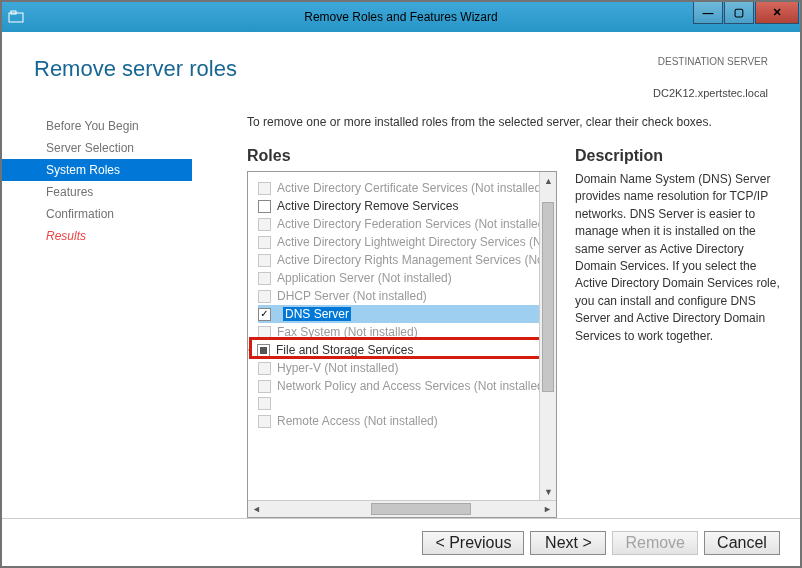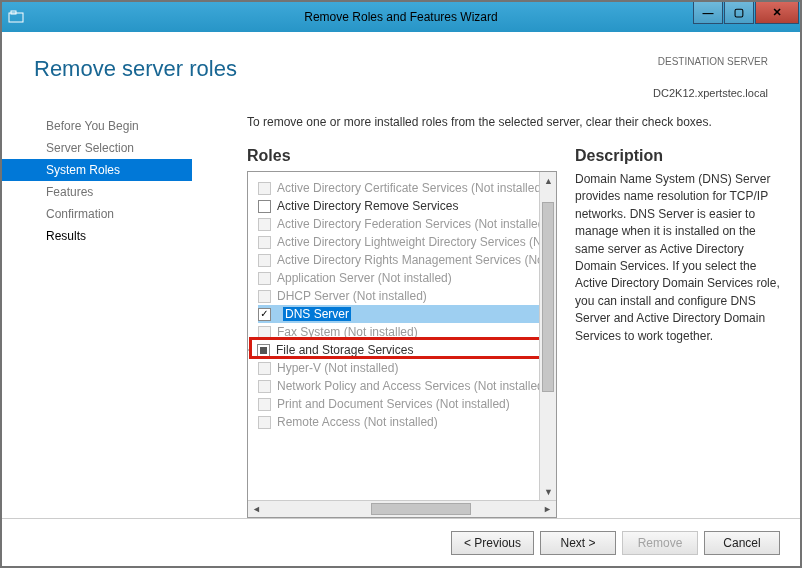--- a/index.html
+++ b/index.html
@@ -13,21 +13,21 @@
     .tbtn { width:30px; height:22px; border:1px solid #2b4e6f; border-top:none; background:linear-gradient(#6fb9db,#4aa0c9); margin-right:1px; display:flex; align-items:center; justify-content:center; font-size:11px; font-weight:bold; color:#000; }
     .tbtn.close { background:linear-gradient(#d6675c,#b24236); width:44px; }
     .header-row { display:flex; justify-content:space-between; align-items:flex-start; padding:24px 32px 8px 32px; }
     .page-title { color:#186693; font-size:22px; font-weight:400; }
     .dest-label { font-size:10px; color:#6a6a6a; text-align:right; }
     .dest-server { font-size:11px; color:#444; text-align:right;margin-top:20px; }
     .body { flex:1; display:flex; padding:0 0 0 0; overflow:hidden; }
     .sidebar { width:190px; padding-top:8px; }
     .sidebar-item { font-size:12px; color:#737373; padding:4px 14px 4px 44px; cursor:default; }
     .sidebar-item.active { background:#0178d7; color:#fff; }
-    .sidebar-item.disabled { color:#000000; }
+    .sidebar-item.disabled { color:#ef4444;font-style:italic; }
     .main { flex:1; display:flex; flex-direction:column; padding:8px 20px 0 8px;margin-left:47px; }
     .instruction { font-size:12px; color:#333; margin-bottom:18px; }
     .columns { display:flex; flex:1; gap:18px; overflow:hidden;}
     .roles-col { width:310px; display:flex; flex-direction:column; overflow:hidden;}
     .col-label { font-size:16px; font-weight:bold; color:#333; margin-bottom:6px; }
     .listbox { border:1px solid #999; flex:1; background:#fff; position:relative; display:flex; flex-direction:column; overflow:hidden; height:310px;}
     .list-inner { flex:1; overflow:hidden; padding:7px 4px 2px 10px; }
     .role-item { display:flex; align-items:center; gap:6px; font-size:12px; color:#333; padding:2px 0; white-space:nowrap; }
     .role-item.dim { color:#9a9a9a; }
     .chk { width:13px; height:13px; border:1px solid #888; background:#fff; flex-shrink:0; display:inline-flex; align-items:center; justify-content:center;}
@@ -39,21 +39,21 @@
     .highlight-box { border:3px solid #d61b0f; position:absolute; left:1px; width:300px; top:165px; height:22px; pointer-events:none;}
     .triangle { display:inline-block; width:0; height:0; border-style:solid; border-width:4px 0 4px 5px; border-color:transparent transparent transparent #555; margin-right:2px; margin-left:-14px; flex-shrink:0;}
     .scrollbar-v { position:absolute; right:0; top:0; bottom:17px; width:17px; background:#efefef; border-left:1px solid #ccc; display:flex; flex-direction:column; justify-content:space-between;}
     .scrollbar-v .thumb { position:absolute; left:2px; right:2px; top:30px; height:190px; background:#c6c6c6; border:1px solid #aaa;}
     .scrollbar-h { height:17px; background:#efefef; border-top:1px solid #ccc; display:flex; justify-content:space-between; align-items:center; }
     .scrollbar-h .thumb { width:100px; height:12px; background:#c6c6c6; border:1px solid #aaa; position:absolute; left:40%; bottom:2px;}
     .arrw { width:17px; height:17px; display:flex; align-items:center; justify-content:center; font-size:9px; color:#555; background:#efefef;}
     .desc-col { flex:1; }
     .desc-text { font-size:12px; color:#333; line-height:1.45; }
     .btnbar { height:48px; border-top:1px solid #ccc; display:flex; align-items:center; justify-content:flex-end; padding-right:20px; gap:6px;}
-    .btn { height:24px; min-width:76px; border:1px solid #8a8a8a; background:linear-gradient(#f7f7f7,#e3e3e3); font-size:12px; color:#222; padding:0 12px; display:flex; align-items:center; justify-content:center;}
+    .btn { height:24px; min-width:76px; border:1px solid #8a8a8a; background:linear-gradient(#f7f7f7,#e3e3e3); font-size:16px; color:#222; padding:0 12px; display:flex; align-items:center; justify-content:center;}
     .btn.disabled { color:#a3a3a3; border-color:#c7c7c7; }
   </style>
 </head>
 <body>
 
 <div class="window">
   <div class="titlebar">
     <div class="titlebar-left">
       <svg class="titlebar-icon" viewBox="0 0 16 16">
           <rect x="1" y="4" width="14" height="9" fill="none" stroke="#fff" stroke-width="1"></rect>
@@ -136,21 +136,20 @@
                 <div class="role-item dim">
                   <span class="chk dim"></span>
                   <span class="lbl">Hyper-V (Not installed)</span>
                 </div>
                 <div class="role-item dim">
                   <span class="chk dim"></span>
                   <span class="lbl">Network Policy and Access Services (Not installed)</span>
                 </div>
                 <div class="role-item dim">
                   <span class="chk dim"></span>
-                  <span class="lbl">Print and Document Services (Not installed)</span>
                 </div>
                 <div class="role-item dim">
                   <span class="chk dim"></span>
                   <span class="lbl">Remote Access (Not installed)</span>
                 </div>
               </div>
             <div class="highlight-box"></div>
             <div class="scrollbar-v">
               <div class="arrw">▲</div>
               <div class="thumb"></div>

